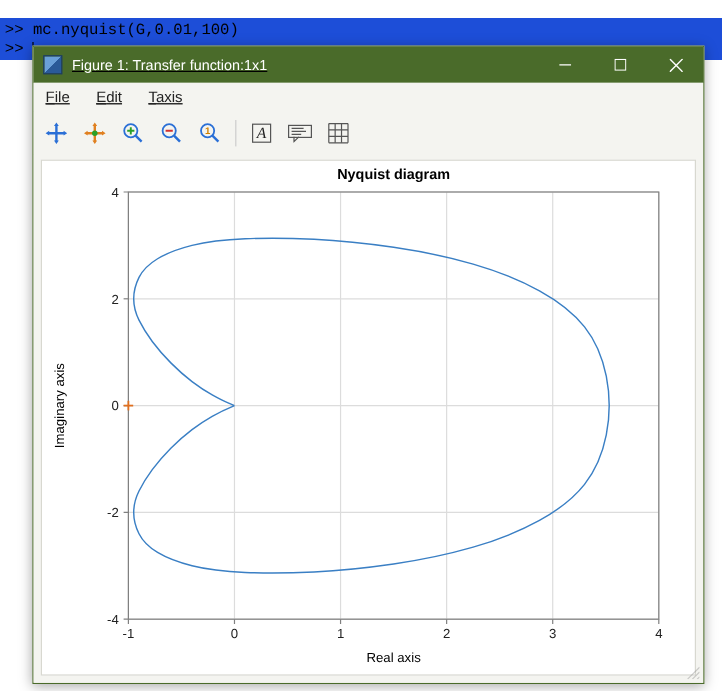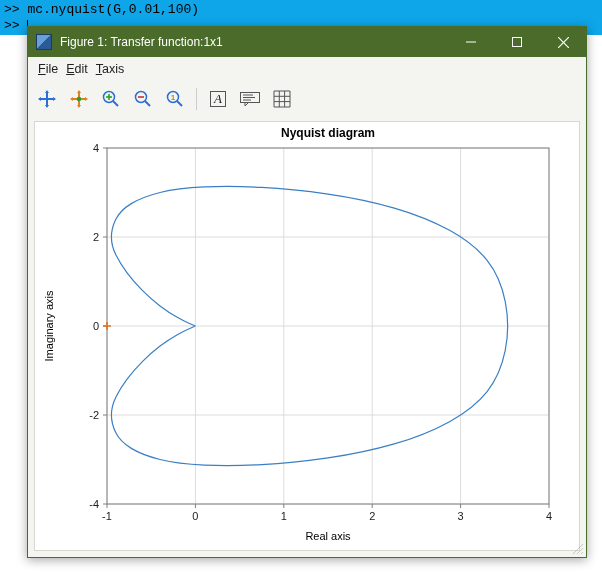--- a/index.html
+++ b/index.html
@@ -10,40 +10,42 @@
     height: 576px;
     overflow: hidden;
     position: relative;
   }
   .console {
     font-family: "Courier New", monospace;
     font-size: 13px;
     color: #000;
     padding: 2px 4px;
     line-height: 1.2;
-    background: #0ea5e9;
+    background: #1d4ed8;
+    margin-top: 15px;
   }
   .console .cursor {
     display: inline-block;
     width: 1px;
     height: 13px;
     background: #000;
     vertical-align: text-bottom;
   }
   .window {
     position: absolute;
     left: 27px;
-    top: 26px;
+    top: 38px;
     width: 560px;
     height: 532px;
     border: 1px solid #4a6b2a;
     box-shadow: 0 2px 10px rgba(0,0,0,0.35);
     background: #f4f4f0;
     display: flex;
     flex-direction: column;
+    text-decoration: underline;
   }
   .titlebar {
     height: 30px;
     background: #4a6b2a;
     color: #fff;
     display: flex;
     align-items: center;
     font-size: 12px;
   }
   .titlebar .appicon {
@@ -60,20 +62,21 @@
   }
   .titlebar .winbtn svg { stroke: #fff; }
   .menubar {
     height: 24px;
     background: #f4f4f0;
     display: flex;
     align-items: center;
     padding: 0 6px;
     font-size: 12.5px;
     color: #222;
+    gap: 14px;
   }
   .menubar .menuitem { padding: 2px 4px; }
   .menubar .menuitem u { text-decoration: underline; }
   .toolbar {
     height: 36px;
     background: #f4f4f0;
     display: flex;
     align-items: center;
     padding: 0 6px;
     gap: 6px;

